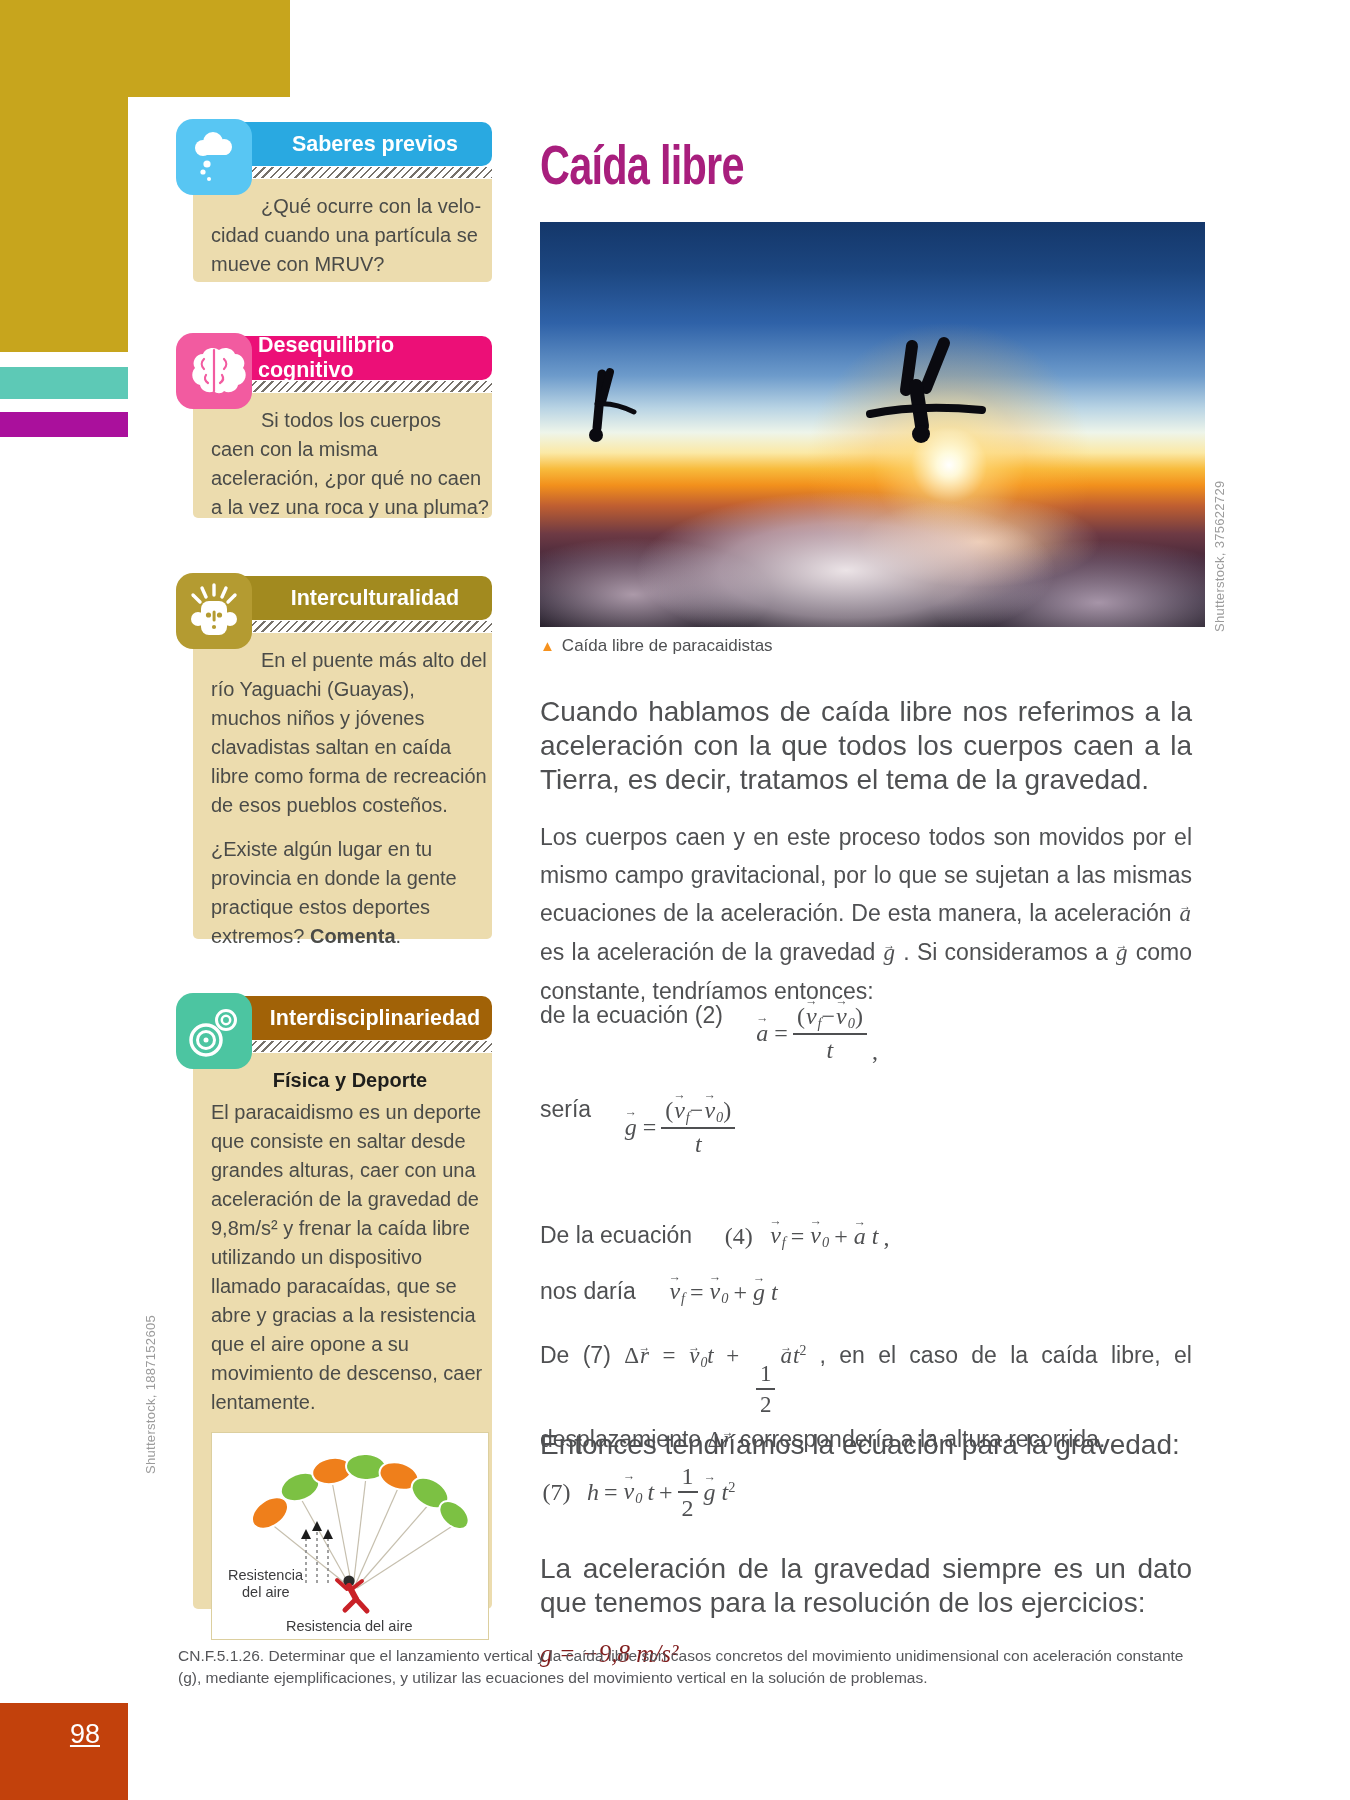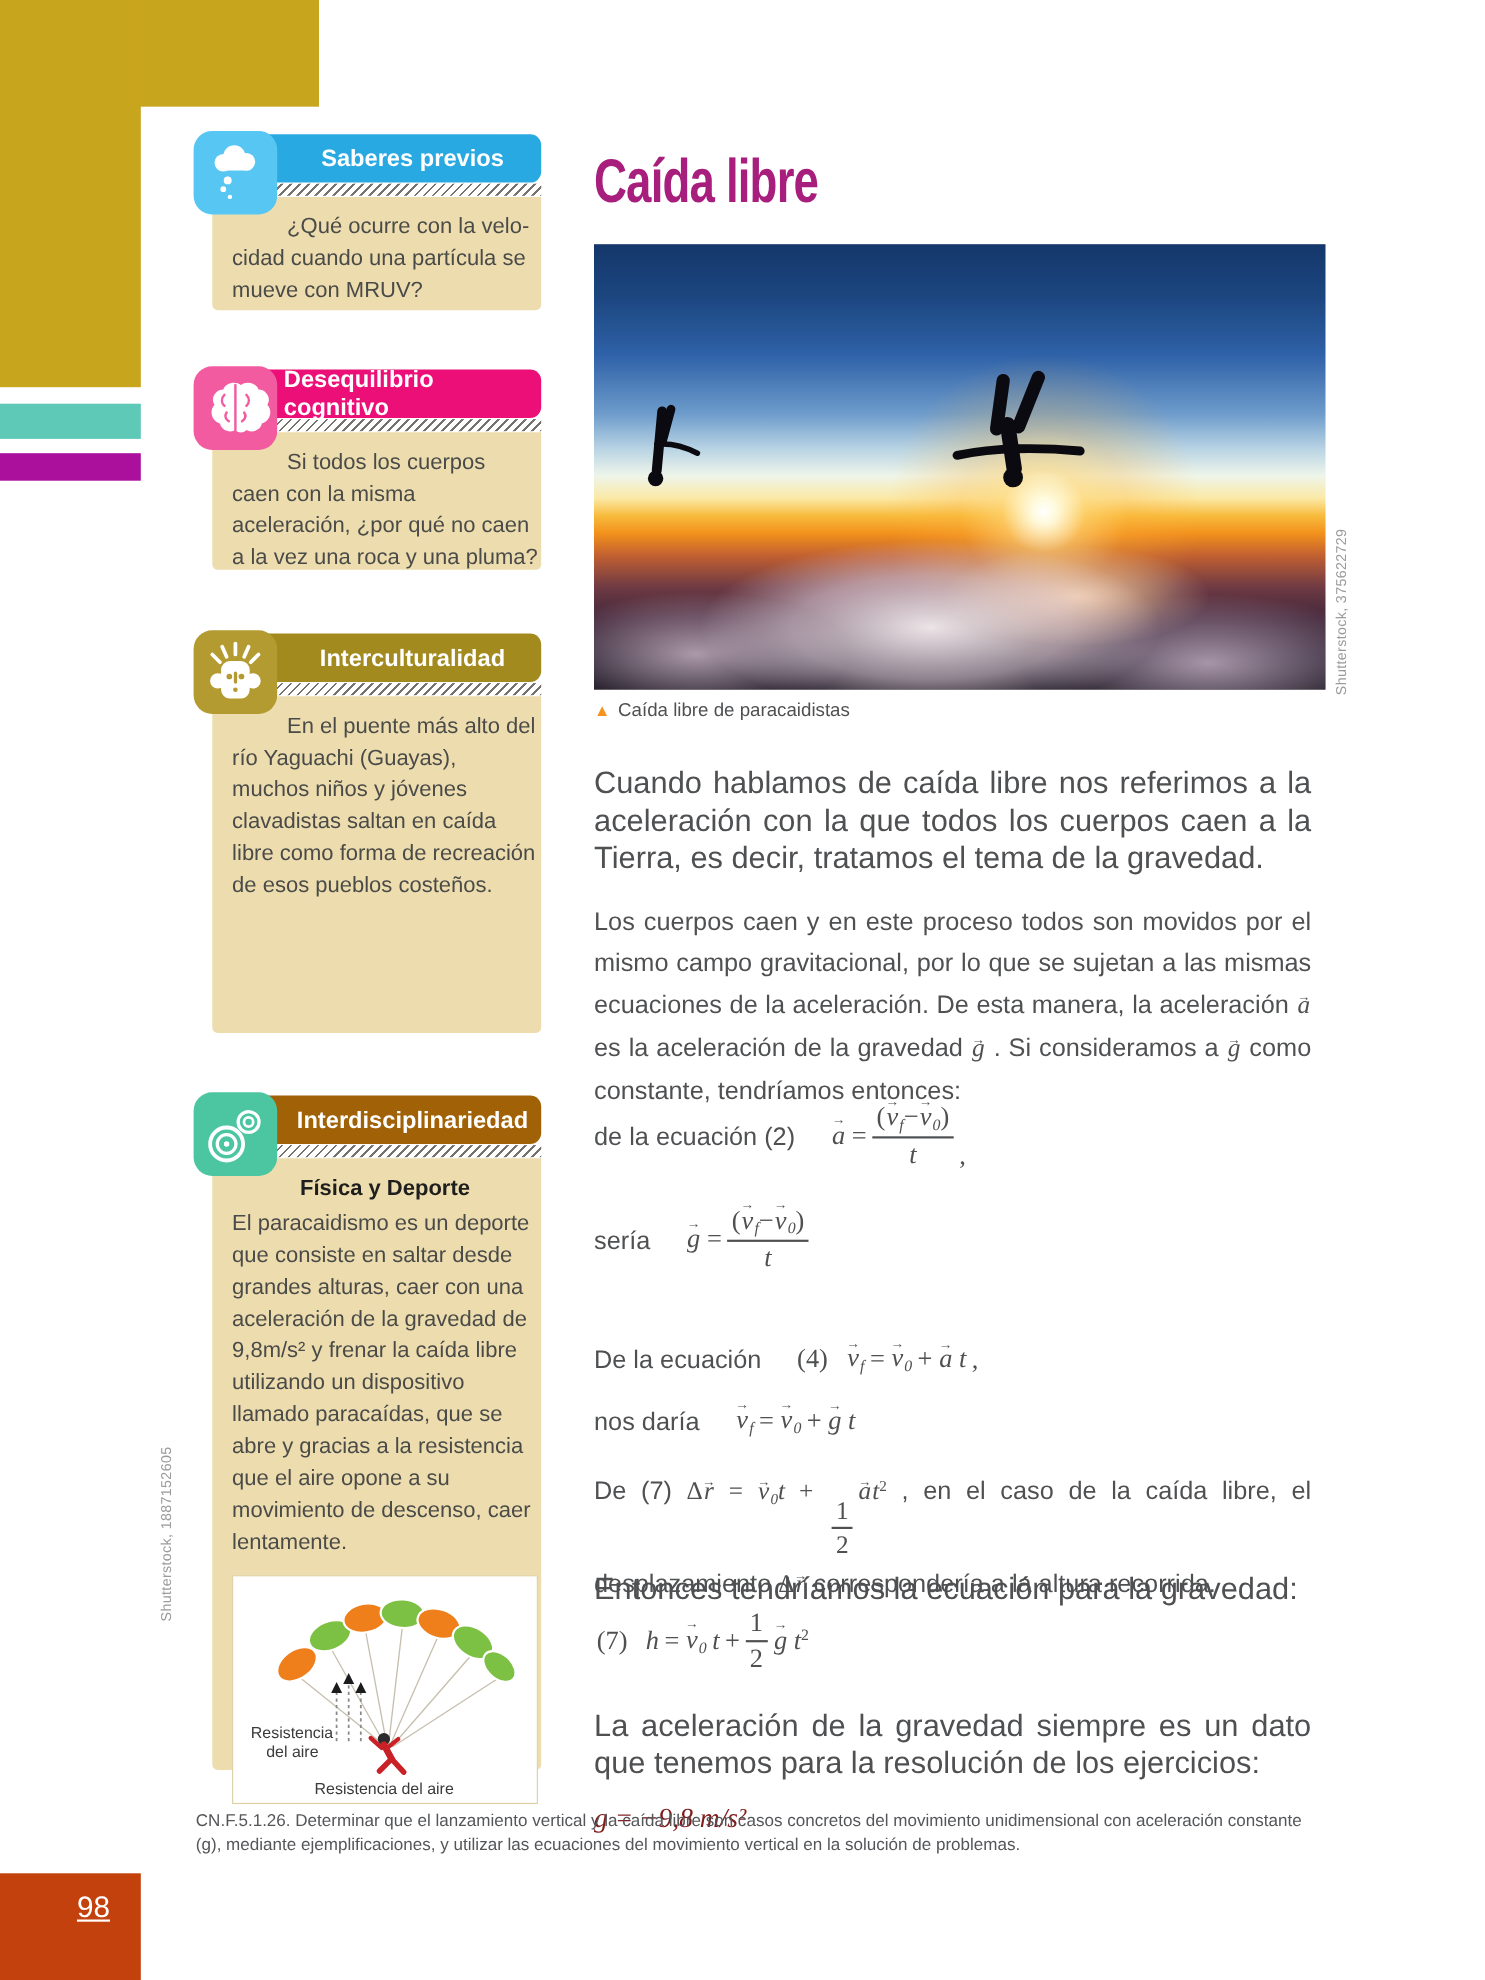--- a/index.html
+++ b/index.html
@@ -54,21 +54,21 @@
       linear-gradient(180deg,#14376a 0%,#1c4680 12%,#2f62a8 25%,#6d9bcb 38%,#b9d4e4 46%,#eef5ea 52%,#fbe9a6 57%,#f8bb3c 61%,#f2901c 65%,#c05f31 70%,#6e3a44 77%,#43273a 84%,#231a2b 93%,#140f1a 100%);}
   .photo svg{position:absolute;left:0;top:0;width:100%;height:100%;}
   .caption{position:absolute;left:540px;top:636px;font-size:17px;color:#4f5052;}
   .tri{color:#f6921e;font-size:15px;margin-right:7px;}
 
   .para{position:absolute;left:540px;width:652px;font-size:28px;line-height:34px;
         text-align:justify;color:#4f5052;margin:0;}
   .eqflow{position:absolute;left:540px;width:652px;font-size:23px;line-height:38px;
         text-align:justify;color:#4f5052;margin:0;}
 
-  .eqline{position:absolute;left:540px;display:flex;align-items:center;font-size:24px;color:#4f5052;
+  .eqline{position:absolute;left:540px;display:flex;font-size:24px;color:#4f5052;
           font-family:"Liberation Serif",serif;}
   .eq-intro{font-family:"Liberation Sans",sans-serif;margin-right:30px;font-size:23px;}
   .eq-math{display:flex;align-items:center;}
   .eq-math>span{margin:0 2.5px;}
   .eq-math>.pre{margin-right:14px;}
   .eq-math>.low{align-self:flex-end;}
   .sr{font-family:"Liberation Serif",serif;font-style:normal;}
   .it{font-family:"Liberation Serif",serif;font-style:italic;}
   .vec{position:relative;display:inline-block;font-family:"Liberation Serif",serif;font-style:italic;padding:0 1px;}
   .vec::before{content:"\2192";position:absolute;top:-.68em;left:50%;transform:translateX(-50%);
@@ -159,20 +159,21 @@
         <rect x="36.6" y="37.5" width="3" height="11" rx="1.5" fill="#b49b31"></rect>
         <circle cx="38" cy="54" r="2.1" fill="#b49b31"></circle>
       </svg>
     </div>
     <div class="shead h-gold">
       <span>Interculturalidad</span>
     </div>
     <div class="shatch"></div>
     <div class="sbody" style="height:306px">
       <p class="indent">En el puente más alto del río Yaguachi (Guayas), muchos niños y jóvenes clavadistas sal­tan en caída libre como forma de recreación de esos pueblos costeños.</p>
+      <p><span>¿Existe algún lugar en tu provin­cia en donde la gente practi­que estos deportes extremos? </span><b>Comenta</b><span>.</span></p>
     </div>
   </section>
 
   <section class="sbox" style="top:993px">
     <div class="sicon i-teal">
       <svg width="76" height="76" viewBox="0 0 76 76" aria-hidden="true" fill="none" stroke="#fff">
         <circle cx="30" cy="47" r="15" stroke-width="3.5"></circle>
           <circle cx="30" cy="47" r="8.5" stroke-width="3"></circle>
         <circle cx="30" cy="47" r="2.5" fill="#fff" stroke="none"></circle>
         <circle cx="50" cy="27" r="9.5" stroke-width="3"></circle>

